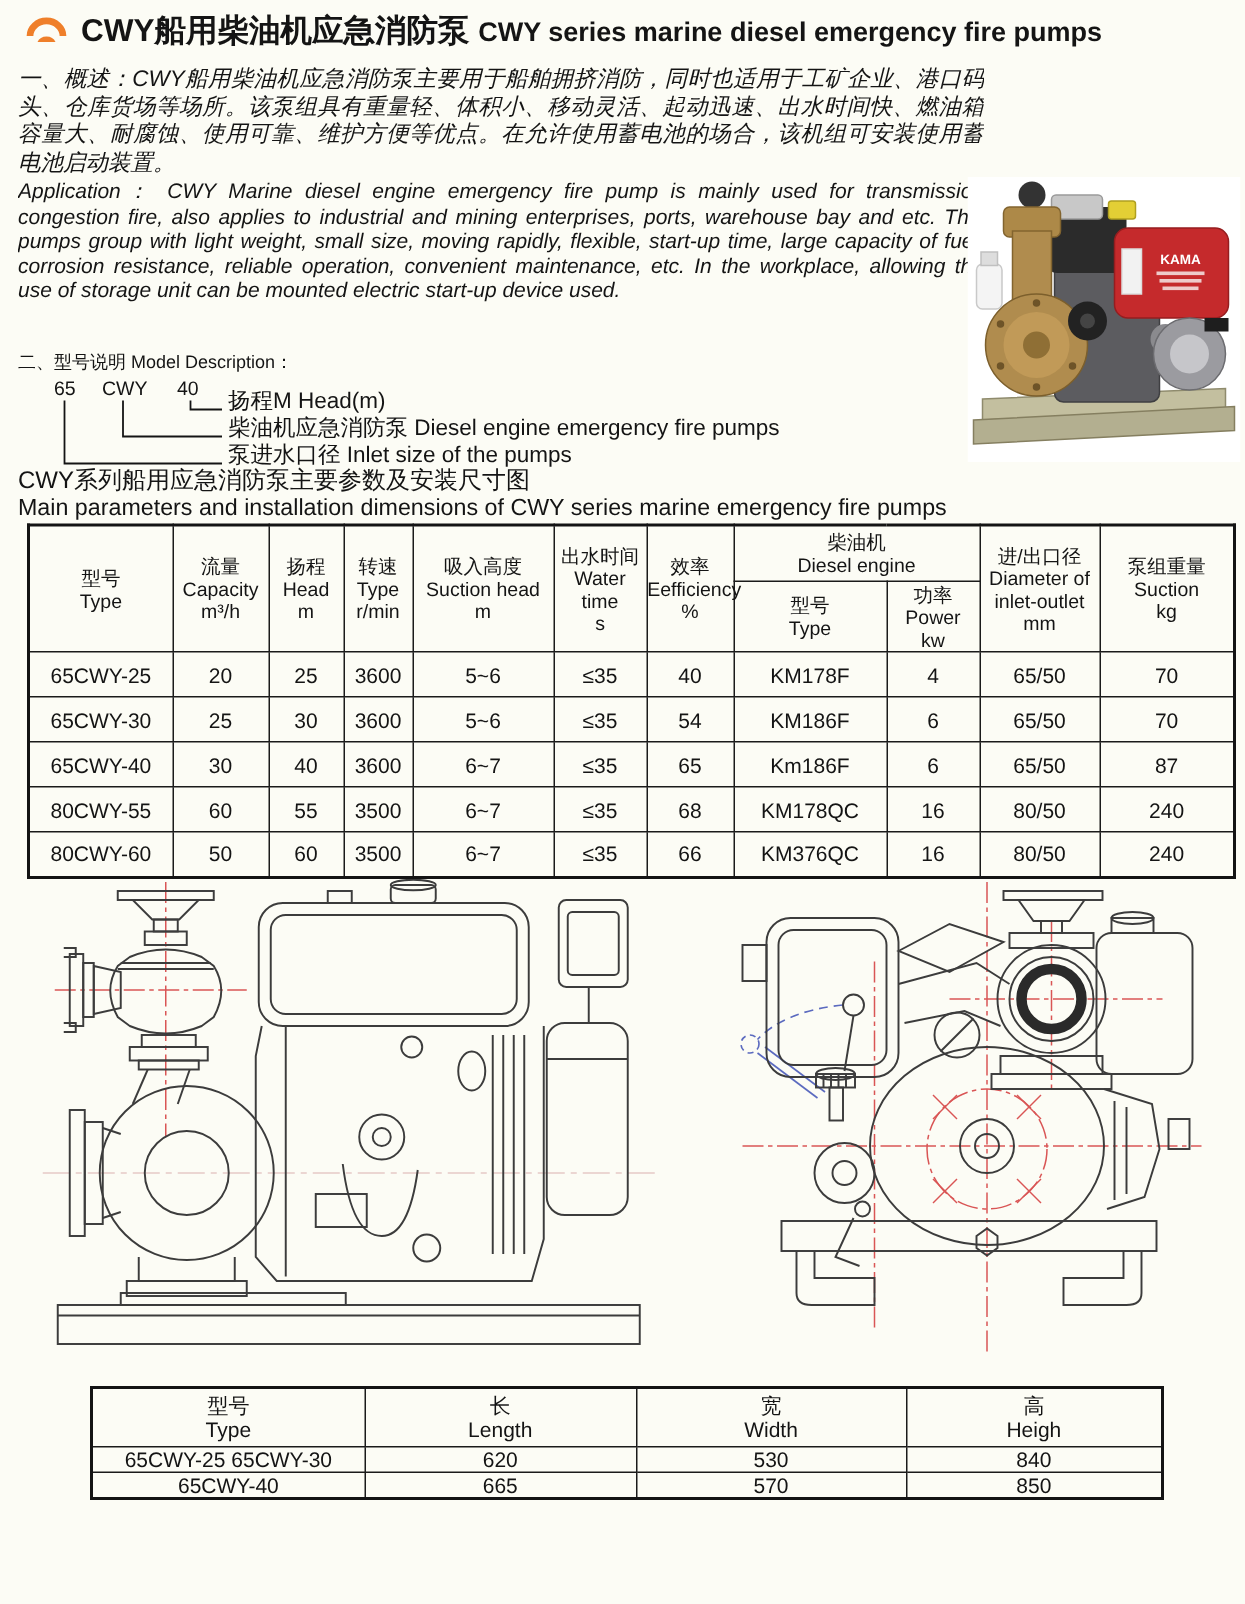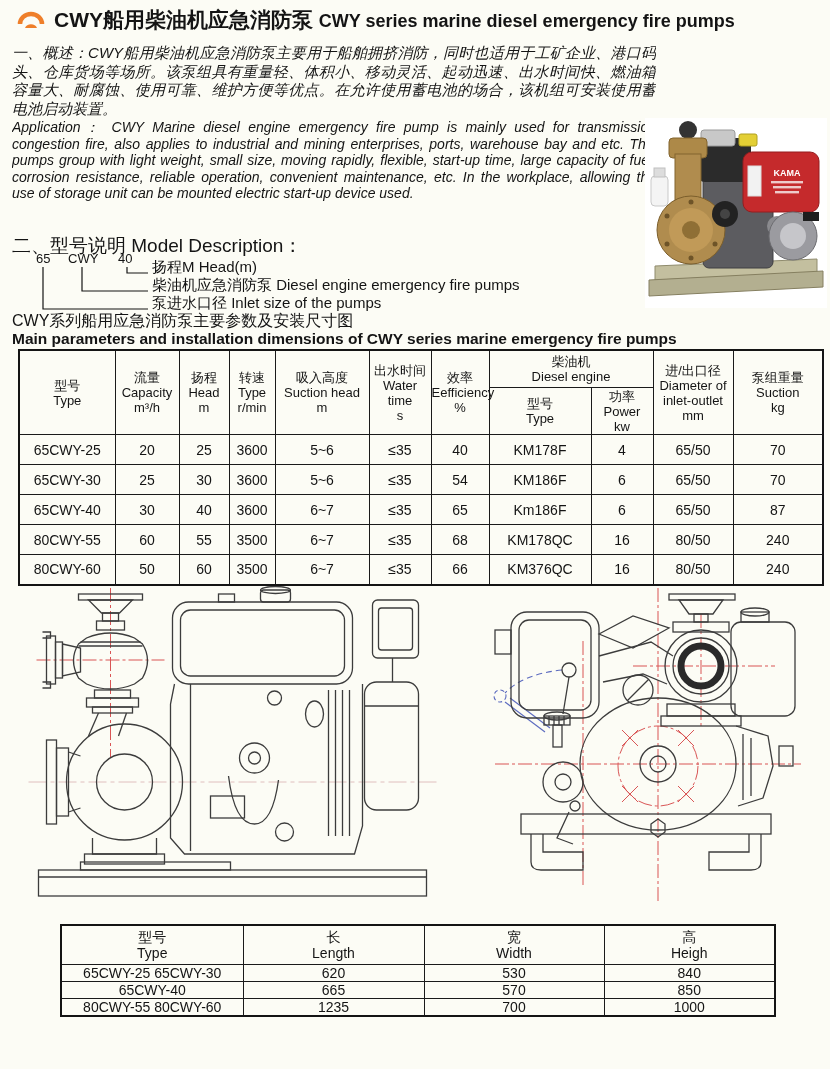--- a/index.html
+++ b/index.html
@@ -12,29 +12,29 @@
   .title-row{position:absolute;left:16px;top:6px;display:flex;align-items:center;gap:8px;}
   .title-row h1{margin:0;font-size:21px;font-weight:bold;white-space:nowrap;letter-spacing:0;text-align:right;}
   .title-en{font-size:18px;}
   
   .intro{position:absolute;left:12px;width:644px;margin:0;text-align:justify;font-style:italic;}
   .intro-zh{top:44px;height:74px;overflow:hidden;font-size:15px;line-height:18.5px;}
   .intro-en{top:119px;height:116px;overflow:hidden;font-size:14px;line-height:16.6px;}
   
   .photo{position:absolute;left:645px;top:118px;width:182px;height:190px;}
   
-  .model-heading{position:absolute;left:12px;top:233px;font-size:19px;}
+  .model-heading{position:absolute;left:12px;top:233px;font-size:12px;}
   .model-tree{position:absolute;left:30px;top:251px;width:600px;height:64px;font-size:13px;}
   .model-tree .code{position:absolute;top:0;font-weight:normal;}
   .model-tree .lbl{position:absolute;left:122px;font-size:15px;white-space:nowrap;}
   .model-tree svg{position:absolute;left:0;top:0;}
   
   .tbl-title{position:absolute;left:12px;top:312px;margin:0;font-weight:normal;}
   .tbl-title .zh{display:block;font-size:16px;line-height:18px;}
-  .tbl-title .en{display:block;font-size:15.5px;line-height:17px;font-weight:bold;}
+  .tbl-title .en{display:block;font-size:15.5px;line-height:17px;}
   
   table{border-collapse:collapse;table-layout:fixed;}
   th,td{border:1px solid #1a1a1a;text-align:center;vertical-align:middle;padding:0;
         font-weight:normal;font-size:14px;color:#141414;}
   .params{position:absolute;left:18px;top:349px;width:804px;border:2px solid #141414;}
   .params thead th{white-space:pre-line;font-size:13px;line-height:15px;}
   .params thead tr.h1 th{height:36px;}
   .params thead tr.h2 th{height:46px;}
   .params tbody tr{height:30px;}
   
@@ -419,22 +419,16 @@
           <td>620</td>
           <td>530</td>
           <td>840</td>
         </tr>
         <tr>
           <td>65CWY-40</td>
           <td>665</td>
           <td>570</td>
           <td>850</td>
         </tr>
-        <tr>
-          <td>80CWY-55 80CWY-60</td>
-          <td>1235</td>
-          <td>700</td>
-          <td>1000</td>
-        </tr>
       </tbody>
   </table>
 
 </div>
 
 </body></html>

